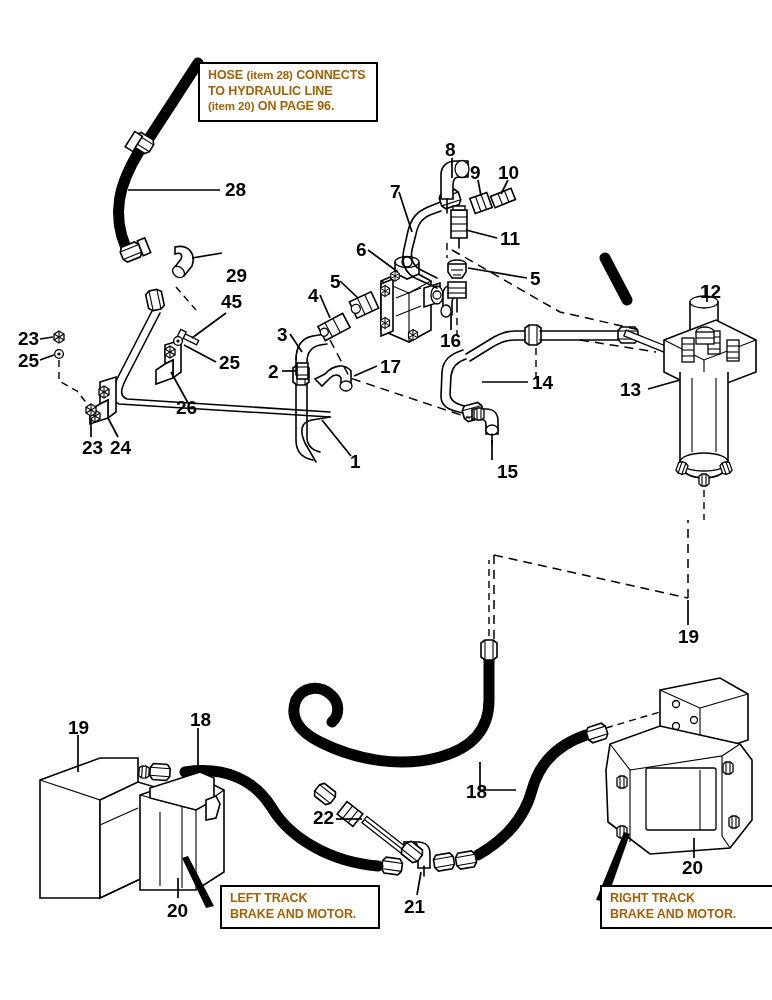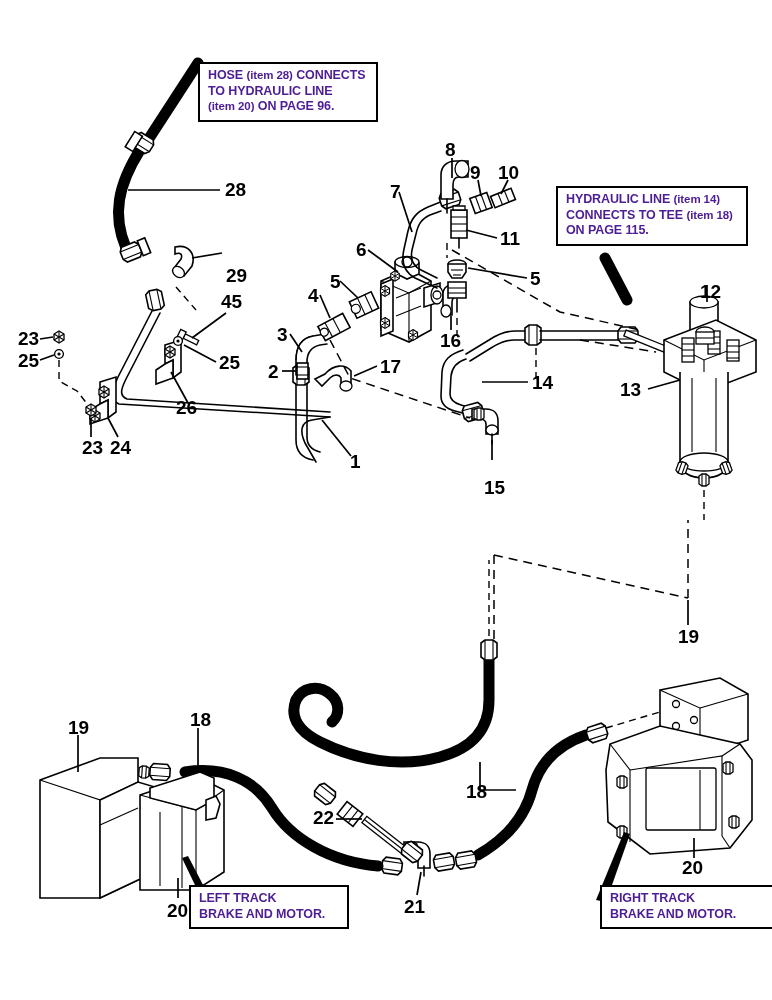--- a/index.html
+++ b/index.html
@@ -27,21 +27,21 @@
     border: 2px solid #000;
     background: #fff;
     padding: 4px 7px 5px 8px;
     box-sizing: border-box;
   }
   .callout-box .line {
     font-weight: bold;
     font-size: 12.5px;
     line-height: 15.5px;
     letter-spacing: -0.1px;
-    color: #4c1d95;
+    color: #a16207;
     white-space: nowrap;
   }
   .callout-box .line .sm {
     font-size: 11.5px;
   }
   .num {
     position: absolute;
     font-weight: bold;
     font-size: 19px;
     color: #000;
@@ -521,35 +521,22 @@
     </div>
     <div class="line">
       <span>TO HYDRAULIC LINE</span>
     </div>
     <div class="line">
       <span class="sm">(item 20)</span>
       <span>ON PAGE 96.</span>
     </div>
   </div>
 
-  <div class="callout-box" style="left:556px; top:186px; width:192px;">
-    <div class="line">
-      <span>HYDRAULIC LINE</span>
-      <span class="sm">(item 14)</span>
-    </div>
-    <div class="line">
-      <span>CONNECTS TO TEE</span>
-      <span class="sm">(item 18)</span>
-    </div>
-    <div class="line">
-      <span>ON PAGE 115.</span>
-    </div>
-  </div>
-
-  <div class="callout-box" style="left:189px; top:885px; width:160px;">
+
+  <div class="callout-box" style="left:220px; top:885px; width:160px;">
     <div class="line">
       <span>LEFT TRACK</span>
     </div>
     <div class="line">
       <span>BRAKE AND MOTOR.</span>
     </div>
   </div>
 
   <div class="callout-box" style="left:600px; top:885px; width:174px;">
     <div class="line">
@@ -577,21 +564,21 @@
   <div class="num" style="left:356px; top:240px;">6</div>
   <div class="num" style="left:390px; top:182px;">7</div>
   <div class="num" style="left:445px; top:140px;">8</div>
   <div class="num" style="left:470px; top:163px;">9</div>
   <div class="num" style="left:498px; top:163px;">10</div>
   <div class="num" style="left:500px; top:229px;">11</div>
   <div class="num" style="left:530px; top:269px;">5</div>
   <div class="num" style="left:440px; top:331px;">16</div>
   <div class="num" style="left:380px; top:357px;">17</div>
   <div class="num" style="left:532px; top:373px;">14</div>
-  <div class="num" style="left:484px; top:462px;margin-top:16px;">15</div>
+  <div class="num" style="left:497px; top:462px;">15</div>
   <div class="num" style="left:700px; top:282px;">12</div>
   <div class="num" style="left:620px; top:380px;">13</div>
   <div class="num" style="left:678px; top:627px;">19</div>
   <div class="num" style="left:68px;  top:718px;">19</div>
   <div class="num" style="left:190px; top:710px;">18</div>
   <div class="num" style="left:466px; top:782px;">18</div>
   <div class="num" style="left:167px; top:901px;">20</div>
   <div class="num" style="left:682px; top:858px;">20</div>
   <div class="num" style="left:404px; top:897px;">21</div>
   <div class="num" style="left:313px; top:808px;">22</div>

